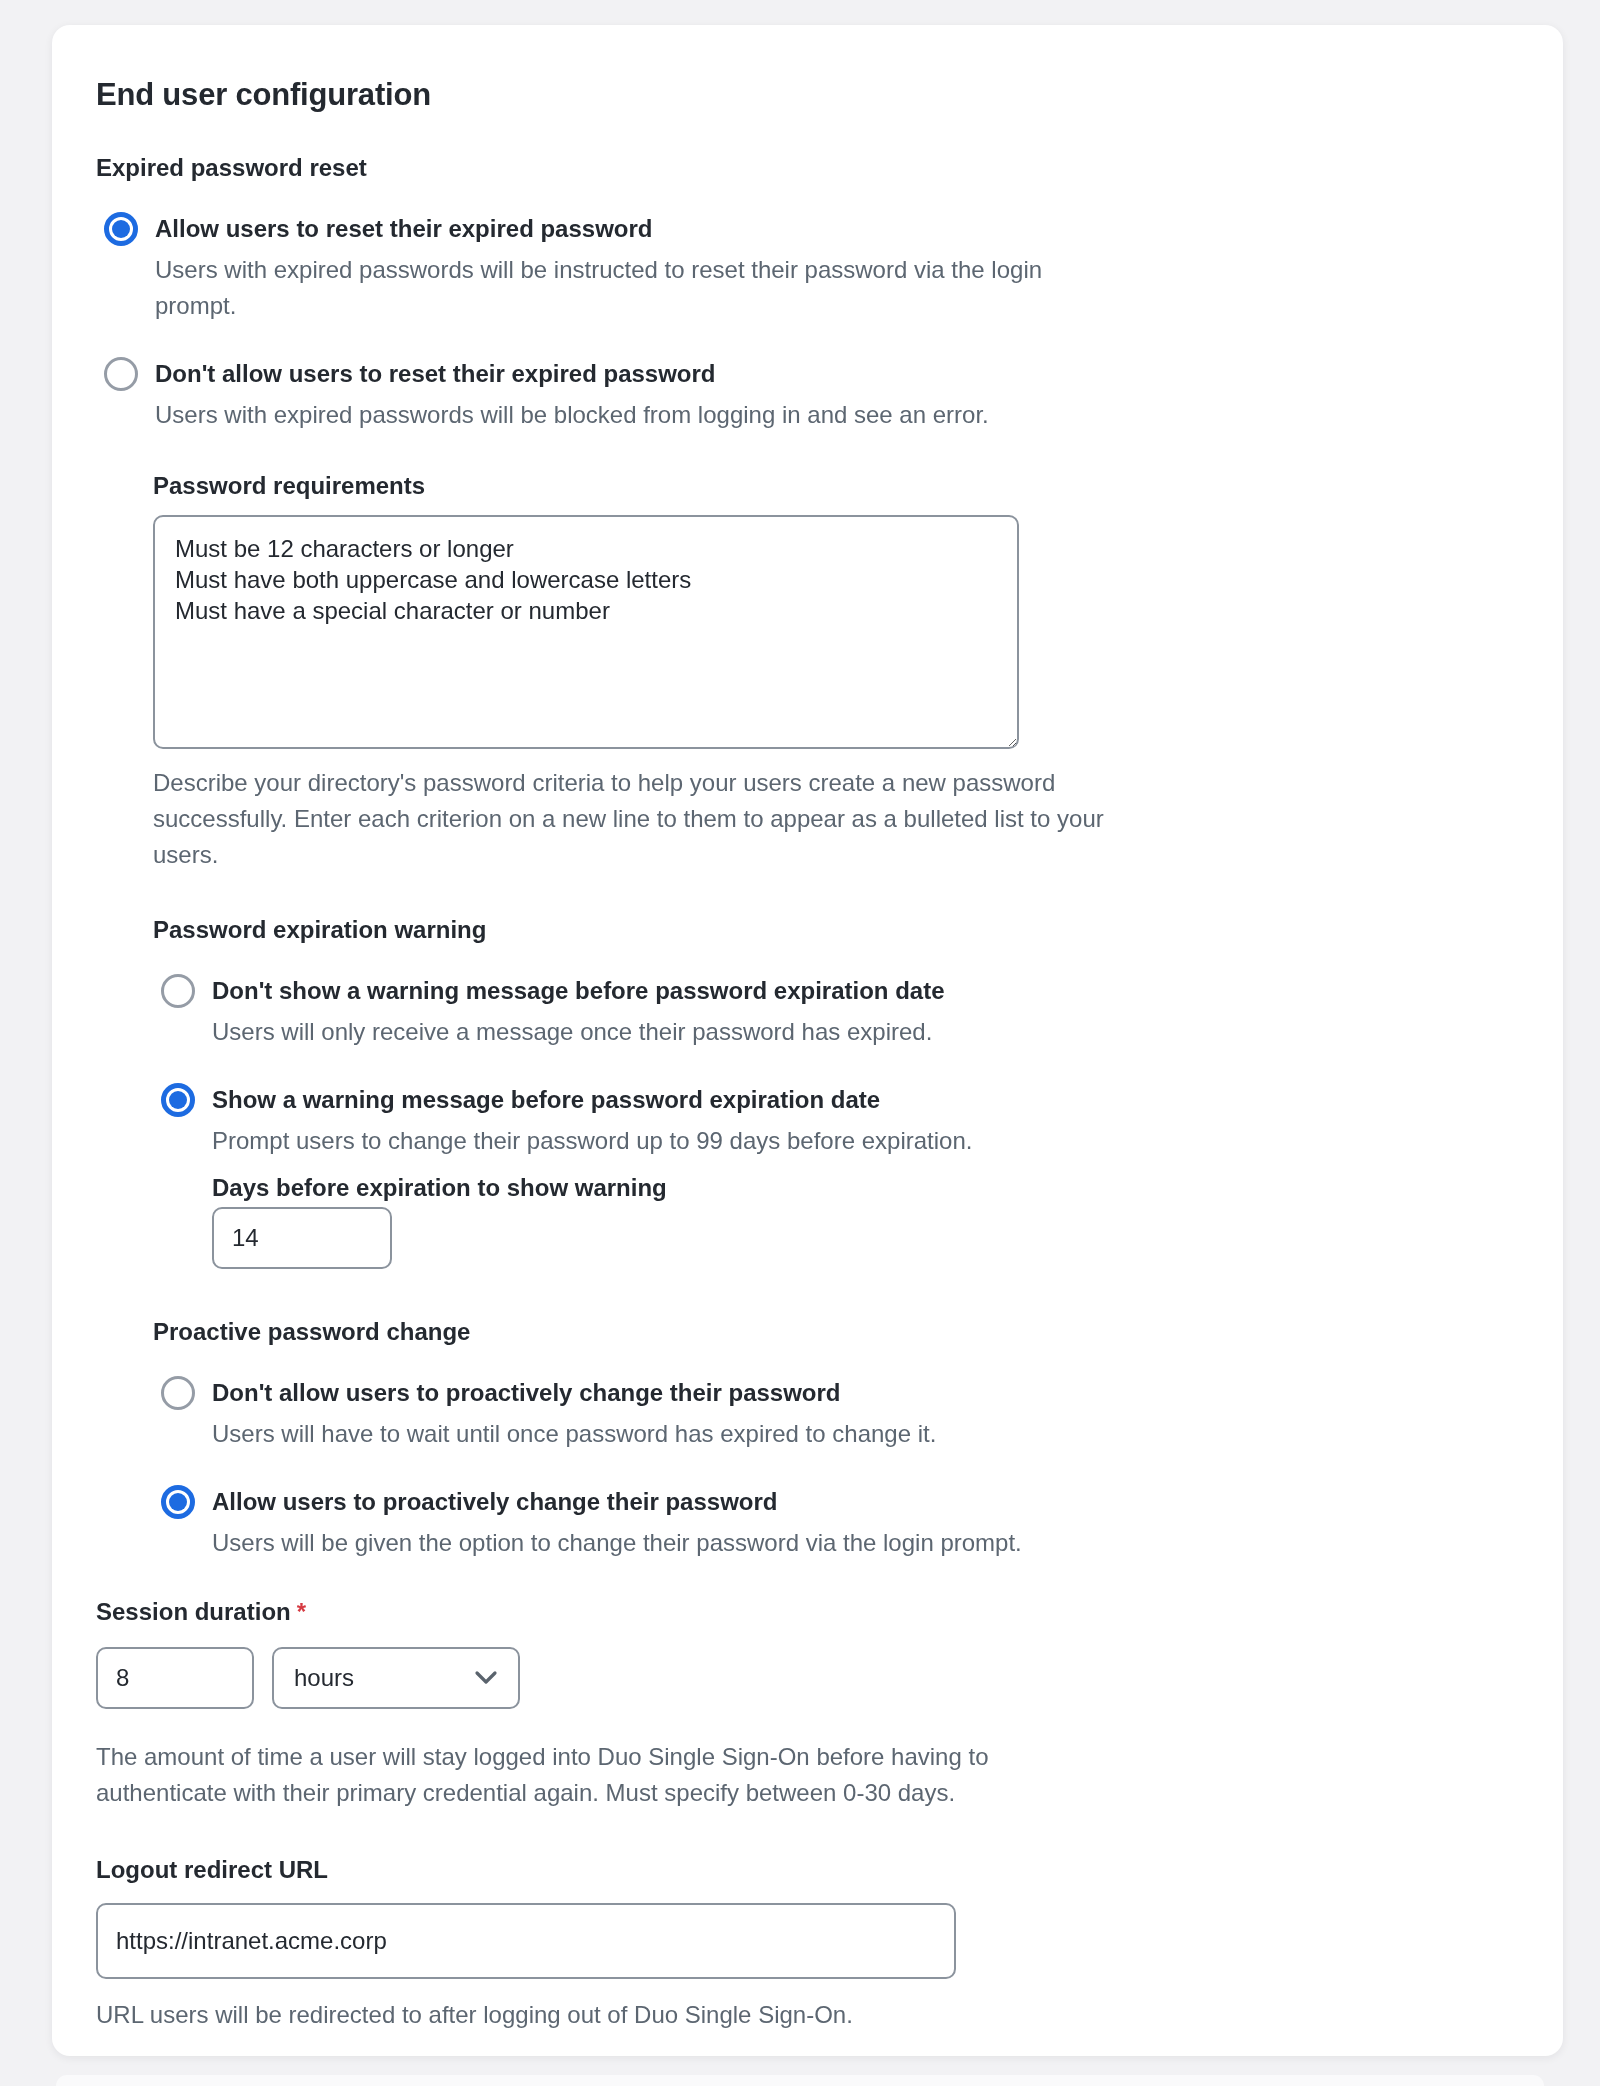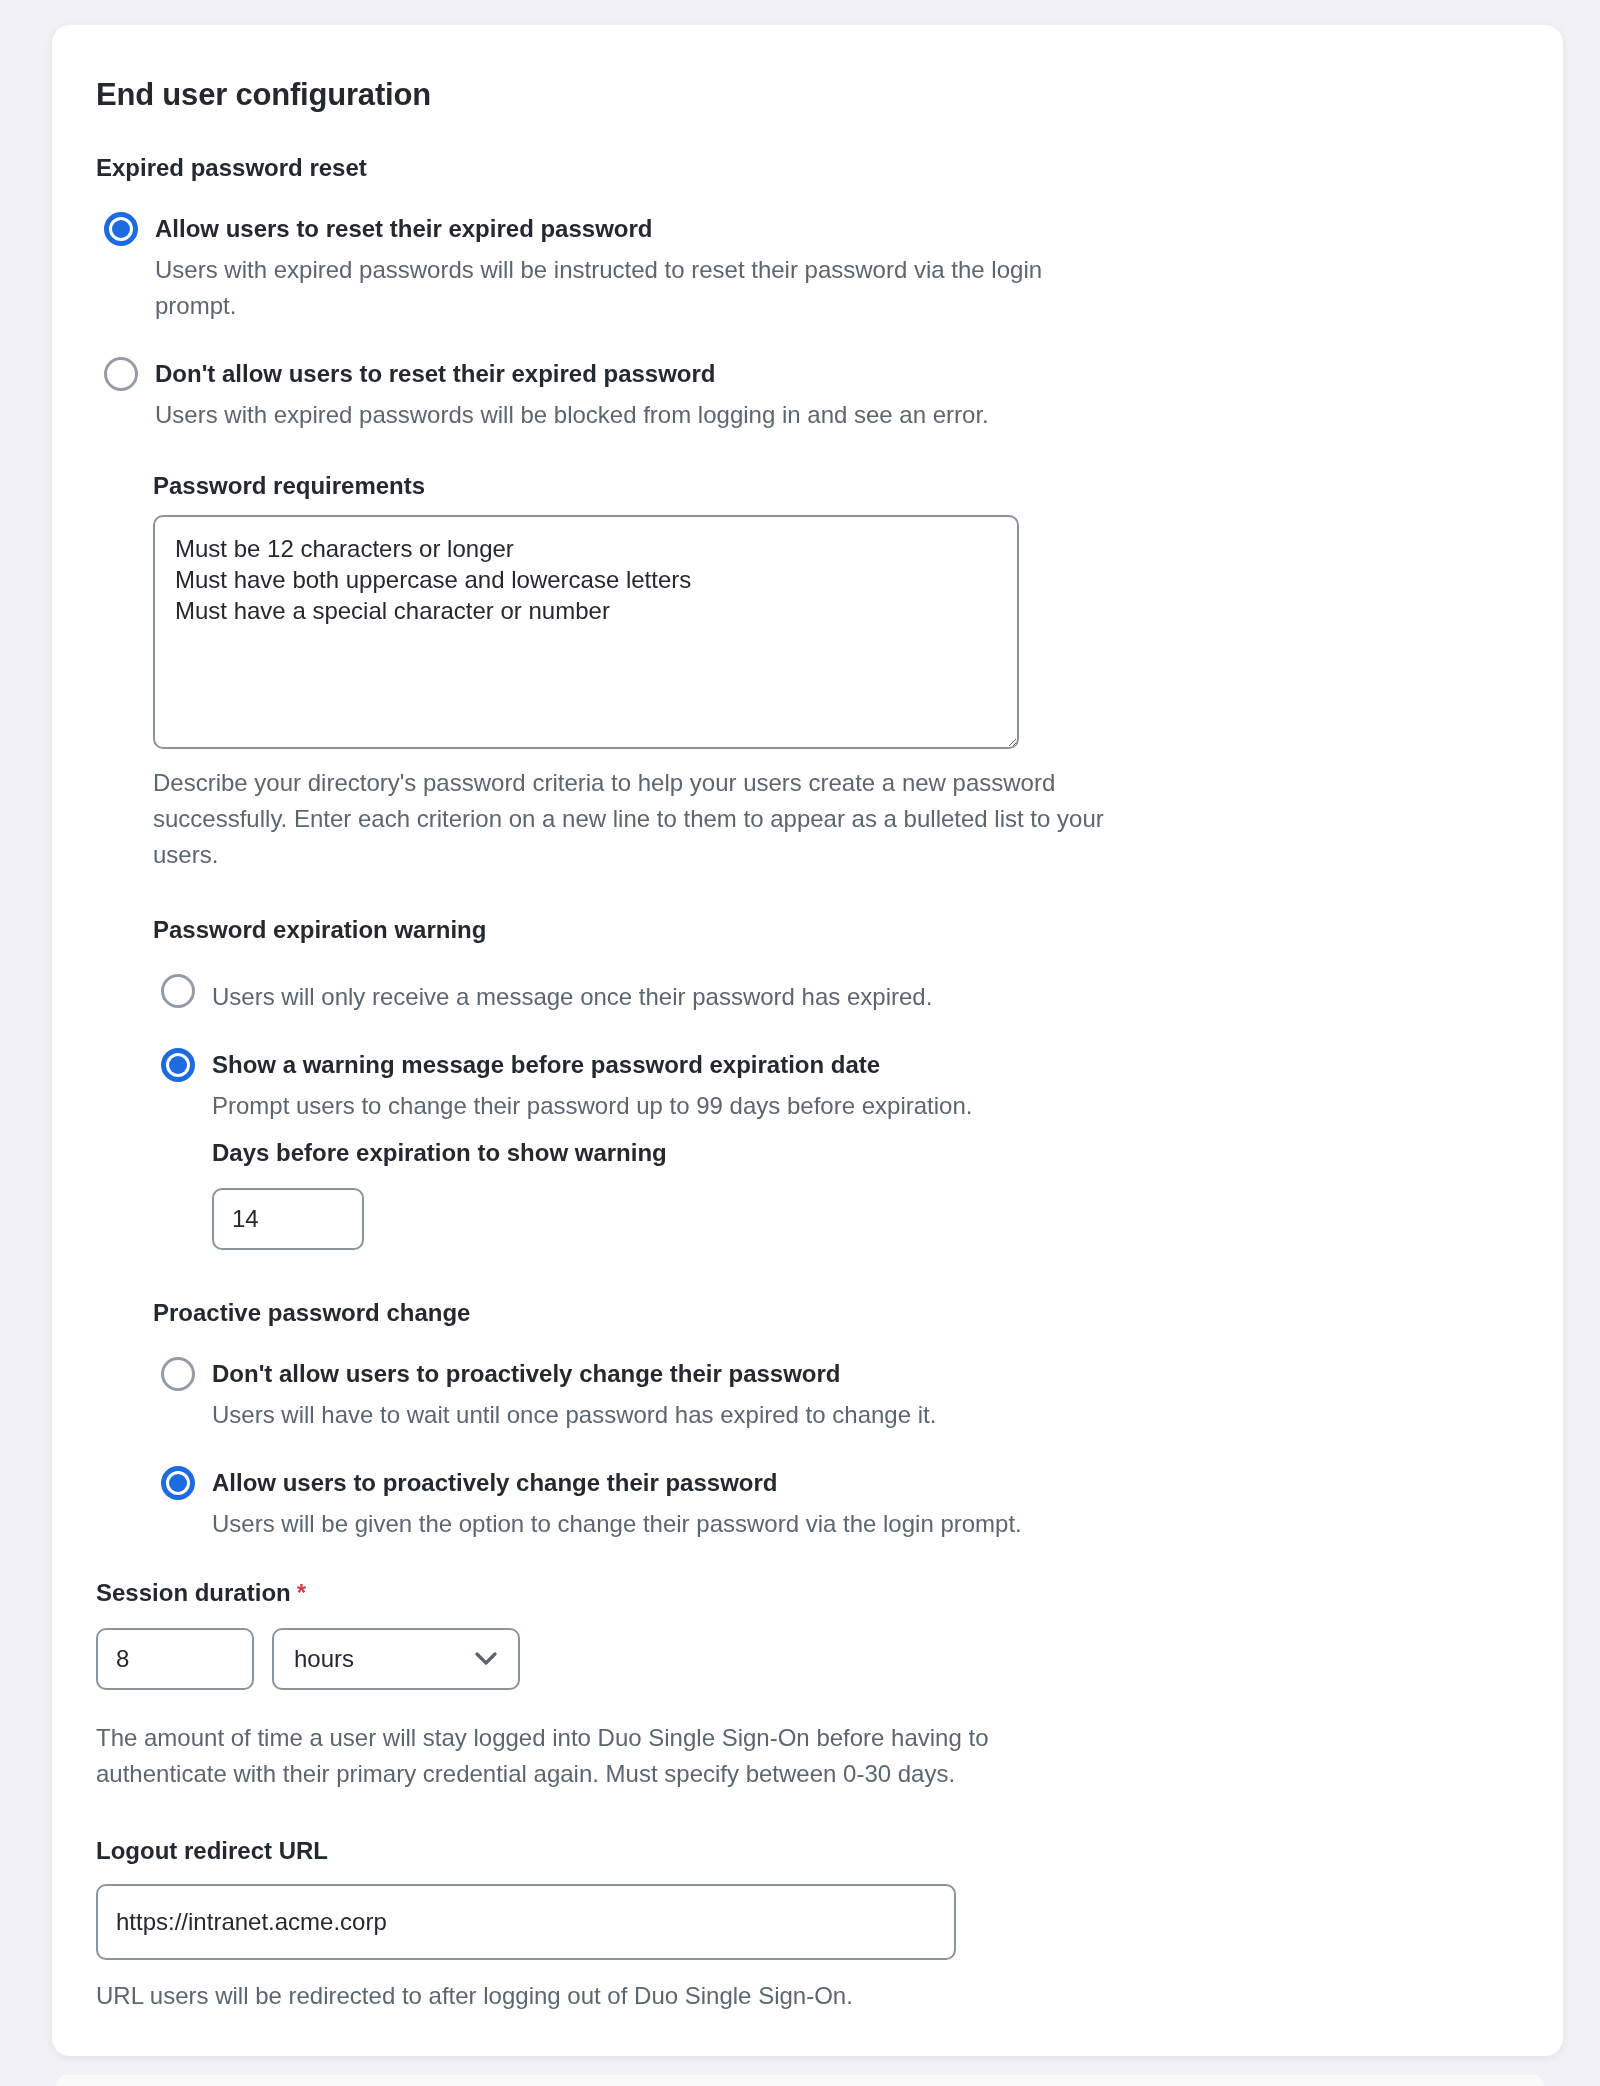--- a/index.html
+++ b/index.html
@@ -70,21 +70,21 @@
   .lbl-proactive{margin-top:48px;margin-bottom:28px;}
   .days-label{
     font-size:24px;font-weight:700;color:var(--ink);line-height:30px;
     margin-top:14px;
   }
   .text-input{
     border:2px solid var(--border);border-radius:10px;background:#fff;
     font-family:"Liberation Sans", sans-serif;font-size:24px;color:var(--ink);
     height:62px;padding:0 18px;outline:none;
   }
-  .days-input{width:152px;margin-top:20px;display:block;}
+  .days-input{width:180px;margin-top:4px;display:block;}
   .lbl-session{margin-top:36px;}
   .asterisk{color:var(--red);font-weight:700;font-size:24px;margin-left:6px;}
   .session-row{display:flex;gap:18px;margin-top:20px;align-items:center;}
   .num-input{width:158px;}
   .select-box{
     width:248px;height:62px;border:2px solid var(--border);border-radius:10px;
     background:#fff;display:flex;align-items:center;justify-content:space-between;
     padding:0 20px;cursor:default;
   }
   .select-value{font-size:24px;color:var(--ink);}
@@ -132,20 +132,21 @@
     <p class="help-text">Describe your directory's password criteria to help your users create a new password
 successfully. Enter each criterion on a new line to them to appear as a bulleted list to your
 users.</p>
 
     <div class="field-label lbl-expwarn">Password expiration warning</div>
 
     <div class="option-group">
       <div class="option">
         <span class="radio"></span>
         <div class="option-text">
+          <div class="option-label">Don't show a warning message before password expiration date</div>
           <div class="option-desc">Users will only receive a message once their password has expired.</div>
         </div>
       </div>
       <div class="option selected">
         <span class="radio"></span>
         <div class="option-text">
           <div class="option-label">Show a warning message before password expiration date</div>
           <div class="option-desc">Prompt users to change their password up to 99 days before expiration.</div>
           <div class="days-label">Days before expiration to show warning</div>
           <input class="text-input days-input" value="14" style="">

